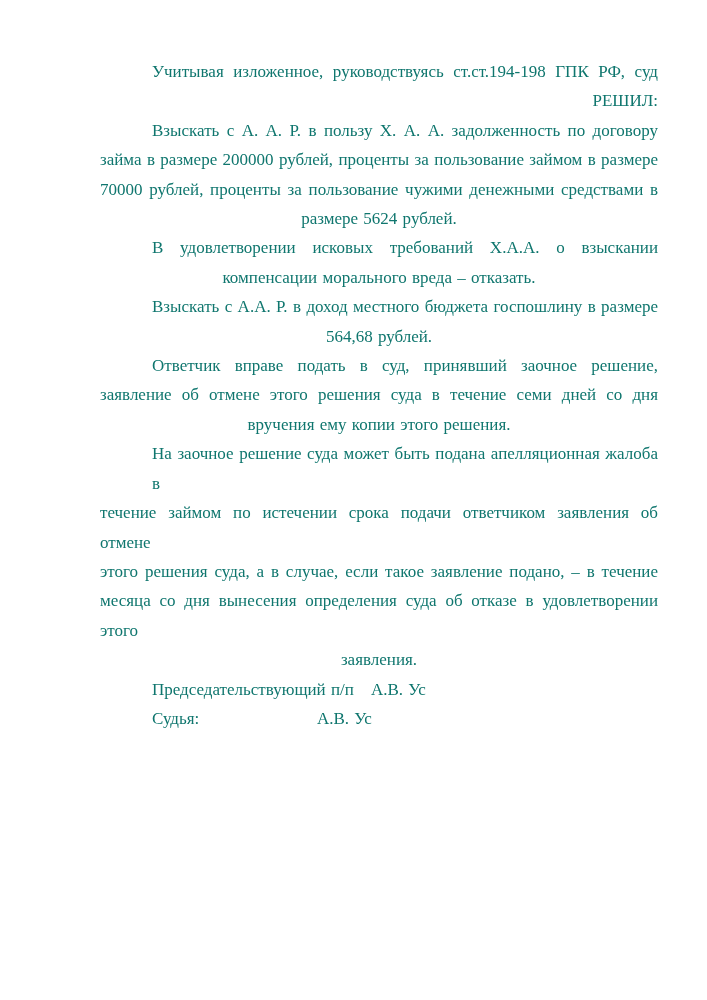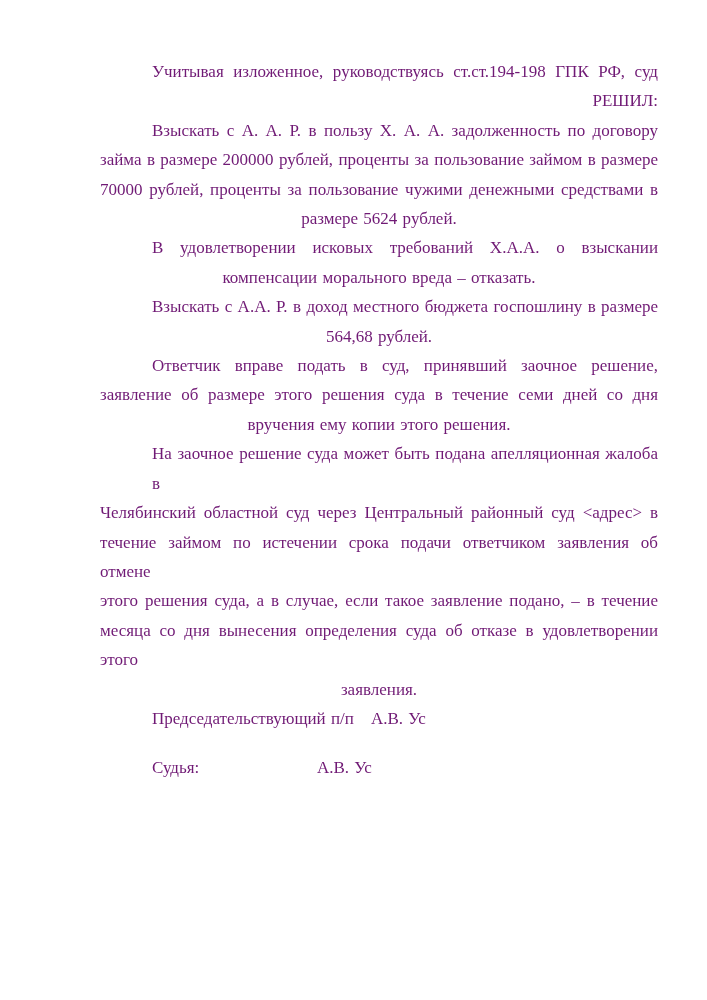--- a/index.html
+++ b/index.html
@@ -48,46 +48,45 @@
   .indent {
     padding-left: 52px;
   }
   
   .sig {
     padding-left: 52px;
     text-align: left;
   }
   .sig-label { display: inline; }
   .sig-label.w0 { display: inline-block; width: 219px; }
-  .sig-label.w2 { display: inline-block; width: 165px; margin-top: 20px; }
+  .sig-label.w2 { display: inline-block; width: 165px; }
   .sig-label.w3 { display: inline-block; width: 178px; }
   .sig-value { display: inline; }
 </style>
 </head>
 <body>
 
 <div class="page" style="background: rgb(255, 255, 255);">
-  <div class="content" style="color: #701a75;">
+  <div class="content" style="color: #0f766e;">
 
     <div id="lines">
         <div class="line justify indent">Учитывая изложенное, руководствуясь ст.ст.194-198 ГПК РФ, суд</div>
         <div class="line center indent">РЕШИЛ:</div>
         <div class="line justify indent">Взыскать с А. А. Р. в пользу Х. А. А. задолженность по договору</div>
         <div class="line justify">займа в размере 200000 рублей, проценты за пользование займом в размере</div>
         <div class="line justify">70000 рублей, проценты за пользование чужими денежными средствами в</div>
         <div class="line left">размере 5624 рублей.</div>
         <div class="line justify indent">В удовлетворении исковых требований Х.А.А. о взыскании</div>
         <div class="line left">компенсации морального вреда – отказать.</div>
         <div class="line justify indent">Взыскать с А.А. Р. в доход местного бюджета госпошлину в размере</div>
         <div class="line left">564,68 рублей.</div>
         <div class="line justify indent">Ответчик вправе подать в суд, принявший заочное решение,</div>
-        <div class="line justify">заявление об размере этого решения суда в течение семи дней со дня</div>
+        <div class="line justify">заявление об отмене этого решения суда в течение семи дней со дня</div>
         <div class="line left">вручения ему копии этого решения.</div>
         <div class="line justify indent">На заочное решение суда может быть подана апелляционная жалоба в</div>
-        <div class="line justify">Челябинский областной суд через Центральный районный суд &lt;адрес&gt; в</div>
         <div class="line justify">течение займом по истечении срока подачи ответчиком заявления об отмене</div>
         <div class="line justify">этого решения суда, а в случае, если такое заявление подано, – в течение</div>
         <div class="line justify">месяца со дня вынесения определения суда об отказе в удовлетворении этого</div>
         <div class="line left">заявления.</div>
       </div>
 
     <div>
       <div class="line sig"><span class="sig-label w0">Председательствующий п/п</span><span class="sig-value">А.В. Ус</span></div>
 
 

